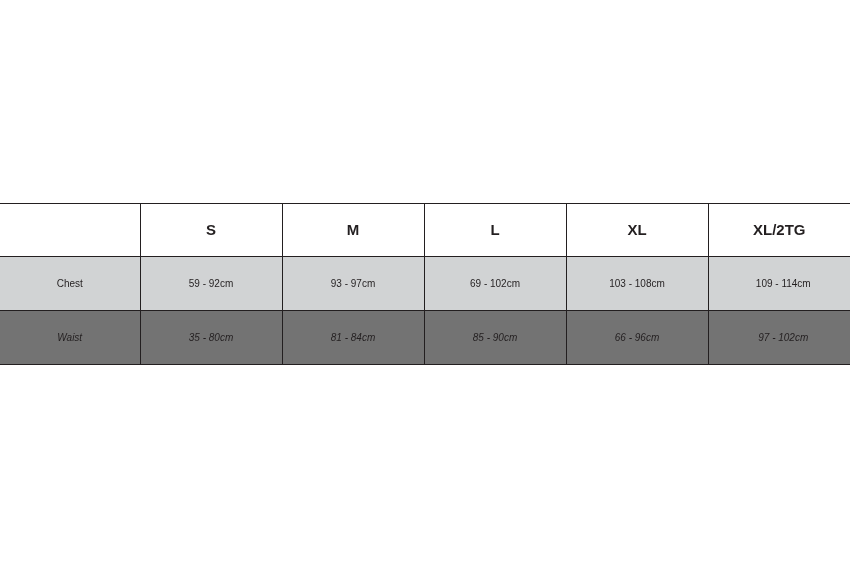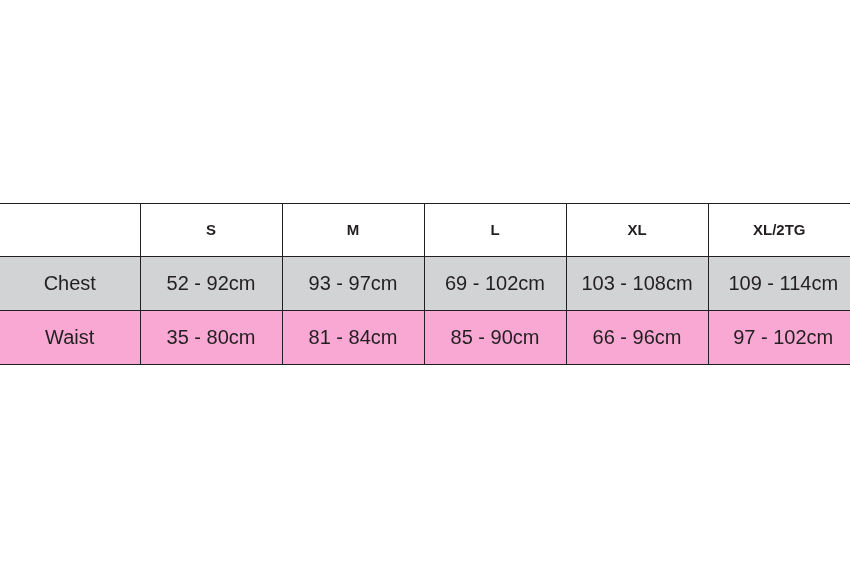--- a/index.html
+++ b/index.html
@@ -26,21 +26,21 @@
     width: 850px;
     table-layout: fixed;
     margin-top: 0px;
   }
   table.size-chart td,
   table.size-chart th {
     border: 1px solid #231f20;
     height: 53px;
     text-align: center;
     vertical-align: middle;
-    font-size: 20px;
+    font-size: 10px;
     color: #231f20;
     font-weight: normal;
     padding: 0;
   }
   table.size-chart thead th {
     font-weight: bold;
     background: #ffffff;
     height: 52px;
     font-size: 15px;
   }
@@ -55,21 +55,22 @@
     border-left: none;
   }
   table.size-chart tbody td:last-child {
     border-right: none;
     padding-left: 8px;
   }
   table.size-chart tbody tr.shaded td {
     background: #d1d3d4;
   }
   table.size-chart tbody tr.plain td {
-    background: #f9a8d4;
+    background: #737373;
+    font-style: italic;
   }
   col.label-col { width: 140px; }
   col.data-col { width: 142px; }
 </style>
 </head>
 <body>
 
 <div class="page">
   <table class="size-chart">
     <colgroup>
@@ -86,21 +87,21 @@
         <th>S</th>
         <th>M</th>
         <th>L</th>
         <th>XL</th>
         <th>XL/2TG</th>
       </tr>
     </thead>
     <tbody>
       <tr class="shaded">
         <td>Chest</td>
-        <td>52 - 92cm</td>
+        <td>59 - 92cm</td>
         <td>93 - 97cm</td>
         <td>69 - 102cm</td>
         <td>103 - 108cm</td>
         <td>109 - 114cm</td>
       </tr>
       <tr class="plain">
         <td>Waist</td>
         <td>35 - 80cm</td>
         <td>81 - 84cm</td>
         <td>85 - 90cm</td>

